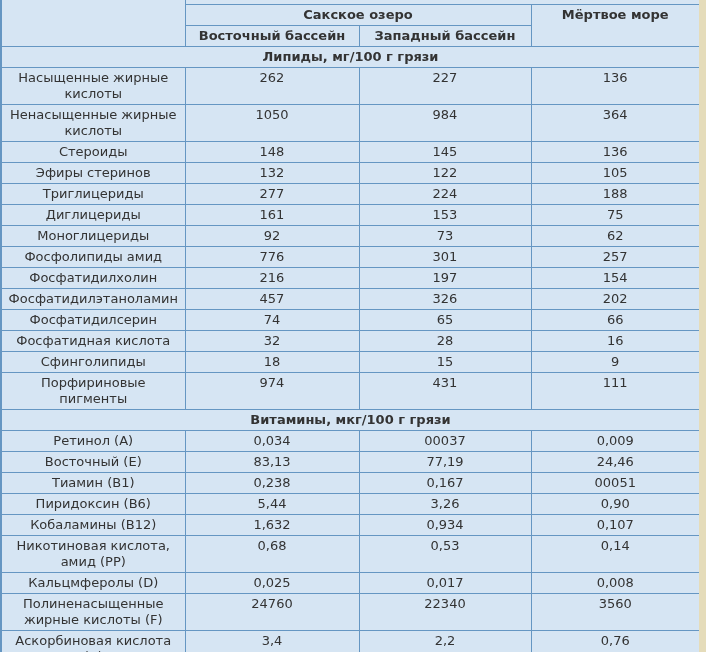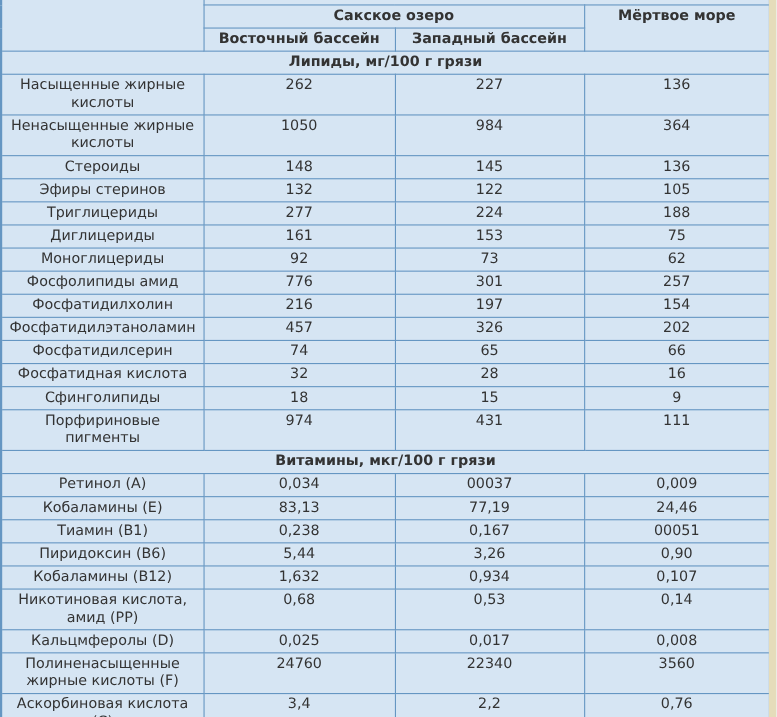--- a/index.html
+++ b/index.html
@@ -158,21 +158,21 @@
         <tr class="r-section">
           <td colspan="4" class="bold">Витамины, мкг/100 г грязи</td>
         </tr>
         <tr class="r-data">
           <td>Ретинол (А)</td>
           <td>0,034</td>
           <td>00037</td>
           <td>0,009</td>
         </tr>
         <tr class="r-data">
-          <td>Кобаламины (Е)</td>
+          <td>Восточный (Е)</td>
           <td>83,13</td>
           <td>77,19</td>
           <td>24,46</td>
         </tr>
         <tr class="r-data">
           <td>Тиамин (В1)</td>
           <td>0,238</td>
           <td>0,167</td>
           <td>00051</td>
         </tr>

